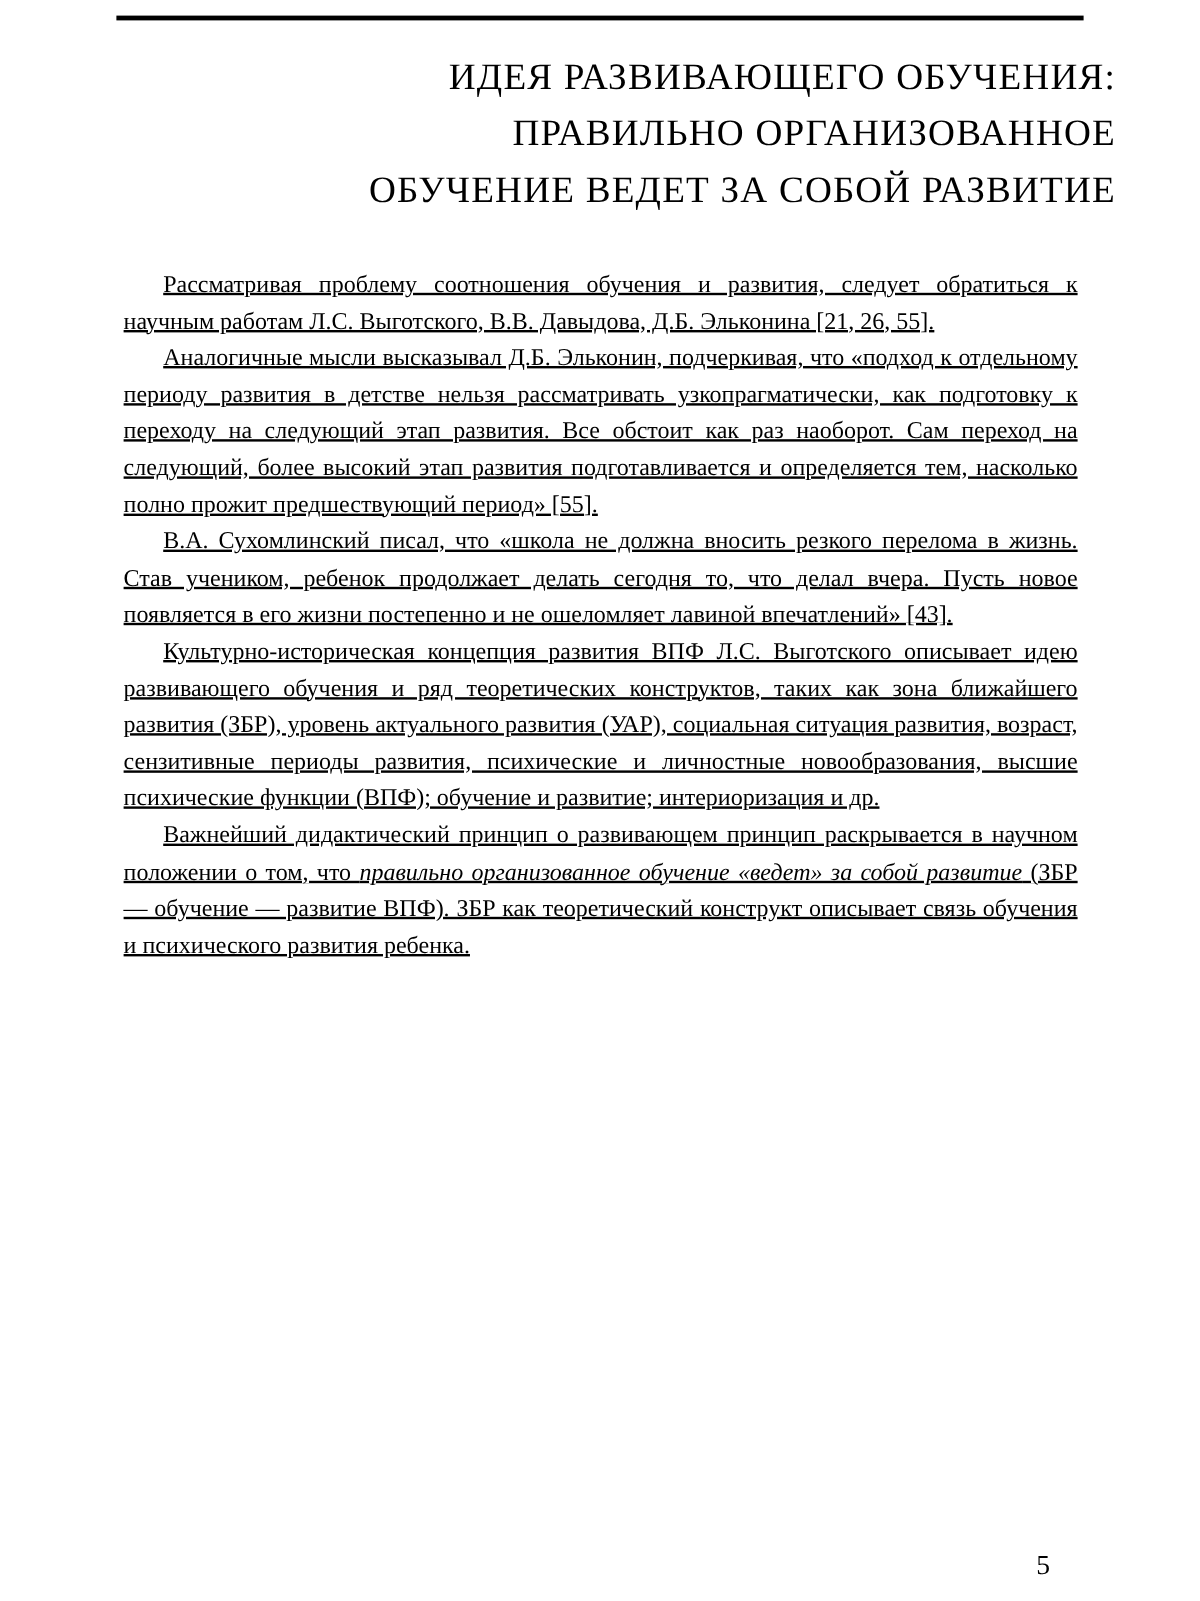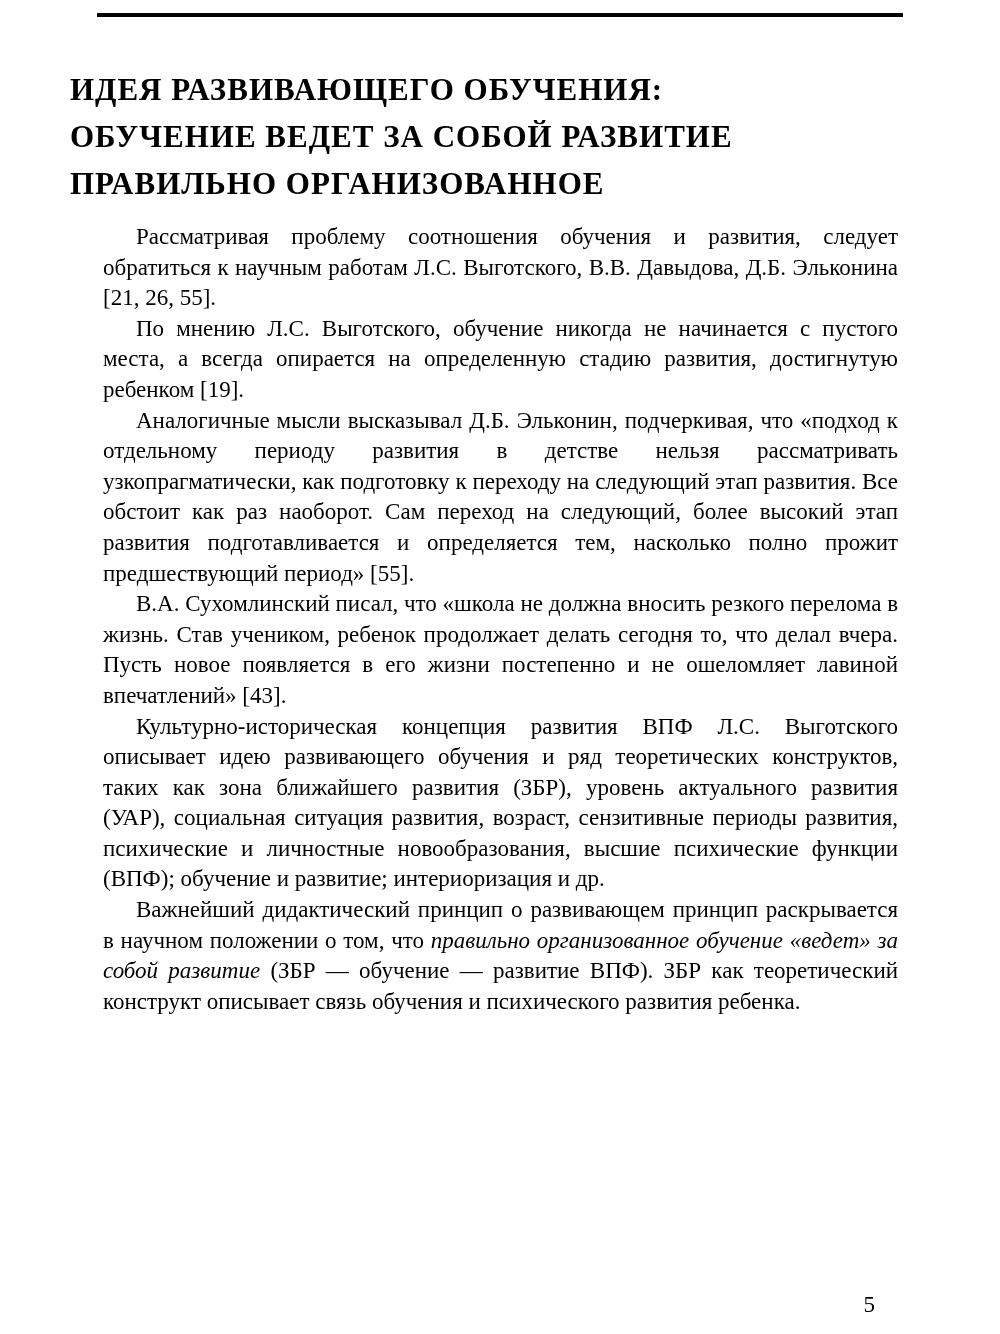--- a/index.html
+++ b/index.html
@@ -26,35 +26,35 @@
     right: 97px;
     top: 13px;
     height: 4px;
     background: #000000;
   }
   .title-block {
     position: absolute;
     top: 40px;
     left: 70px;
     right: 70px;
-    text-align: left;
-    font-weight: bold;
+    text-align: right;
+    font-weight: normal;
     font-size: 31px;
     line-height: 47px;
     letter-spacing: 1px;
-    margin-top: 26px;
   }
   .body-text {
     position: absolute;
     top: 222px;
     left: 103px;
     width: 795px;
     text-align: justify;
-    font-size: 23px;
+    font-size: 20px;
     line-height: 30.6px;
+    text-decoration: underline;
   }
   .body-text p {
     margin: 0;
     padding: 0;
     text-indent: 33px;
   }
   .body-text .it {
     font-style: italic;
   }
   .page-number {
@@ -67,27 +67,26 @@
 </style>
 </head>
 <body>
 
 <div class="page">
 
   <div class="top-rule"></div>
 
   <div class="title-block">
     <div>ИДЕЯ РАЗВИВАЮЩЕГО ОБУЧЕНИЯ:</div>
+    <div>ПРАВИЛЬНО ОРГАНИЗОВАННОЕ</div>
     <div>ОБУЧЕНИЕ ВЕДЕТ ЗА СОБОЙ РАЗВИТИЕ</div>
-    <div>ПРАВИЛЬНО ОРГАНИЗОВАННОЕ</div>
   </div>
 
   <div class="body-text">
       <p><span class="">Рассматривая проблему соотношения обучения и развития, следует обратиться к научным работам Л.С. Выготского, В.В. Давыдова, Д.Б. Эльконина [21, 26, 55].</span></p>
-      <p><span class="">По мнению Л.С. Выготского, обучение никогда не начинается с пустого места, а всегда опирается на определенную стадию развития, достигнутую ребенком [19].</span></p>
       <p><span class="">Аналогичные мысли высказывал Д.Б. Эльконин, подчеркивая, что «подход к отдельному периоду развития в детстве нельзя рассматривать узкопрагматически, как подготовку к переходу на следующий этап развития. Все обстоит как раз наоборот. Сам переход на следующий, более высокий этап развития подготавливается и определяется тем, насколько полно прожит предшествующий период» [55].</span></p>
       <p><span class="">В.А. Сухомлинский писал, что «школа не должна вносить резкого перелома в жизнь. Став учеником, ребенок продолжает делать сегодня то, что делал вчера. Пусть новое появляется в его жизни постепенно и не ошеломляет лавиной впечатлений» [43].</span></p>
       <p><span class="">Культурно-историческая концепция развития ВПФ Л.С. Выготского описывает идею развивающего обучения и ряд теоретических конструктов, таких как зона ближайшего развития (ЗБР), уровень актуального развития (УАР), социальная ситуация развития, возраст, сензитивные периоды развития, психические и личностные новообразования, высшие психические функции (ВПФ); обучение и развитие; интериоризация и др.</span></p>
       <p><span class="">Важнейший дидактический принцип о развивающем принцип раскрывается в научном положении о том, что </span><span class="it">правильно организованное обучение «ведет» за собой развитие</span><span class=""> (ЗБР — обучение — развитие ВПФ). ЗБР как теоретический конструкт описывает связь обучения и психического развития ребенка.</span></p>
     </div>
 
   <div class="page-number">5</div>
 
 </div>
 

